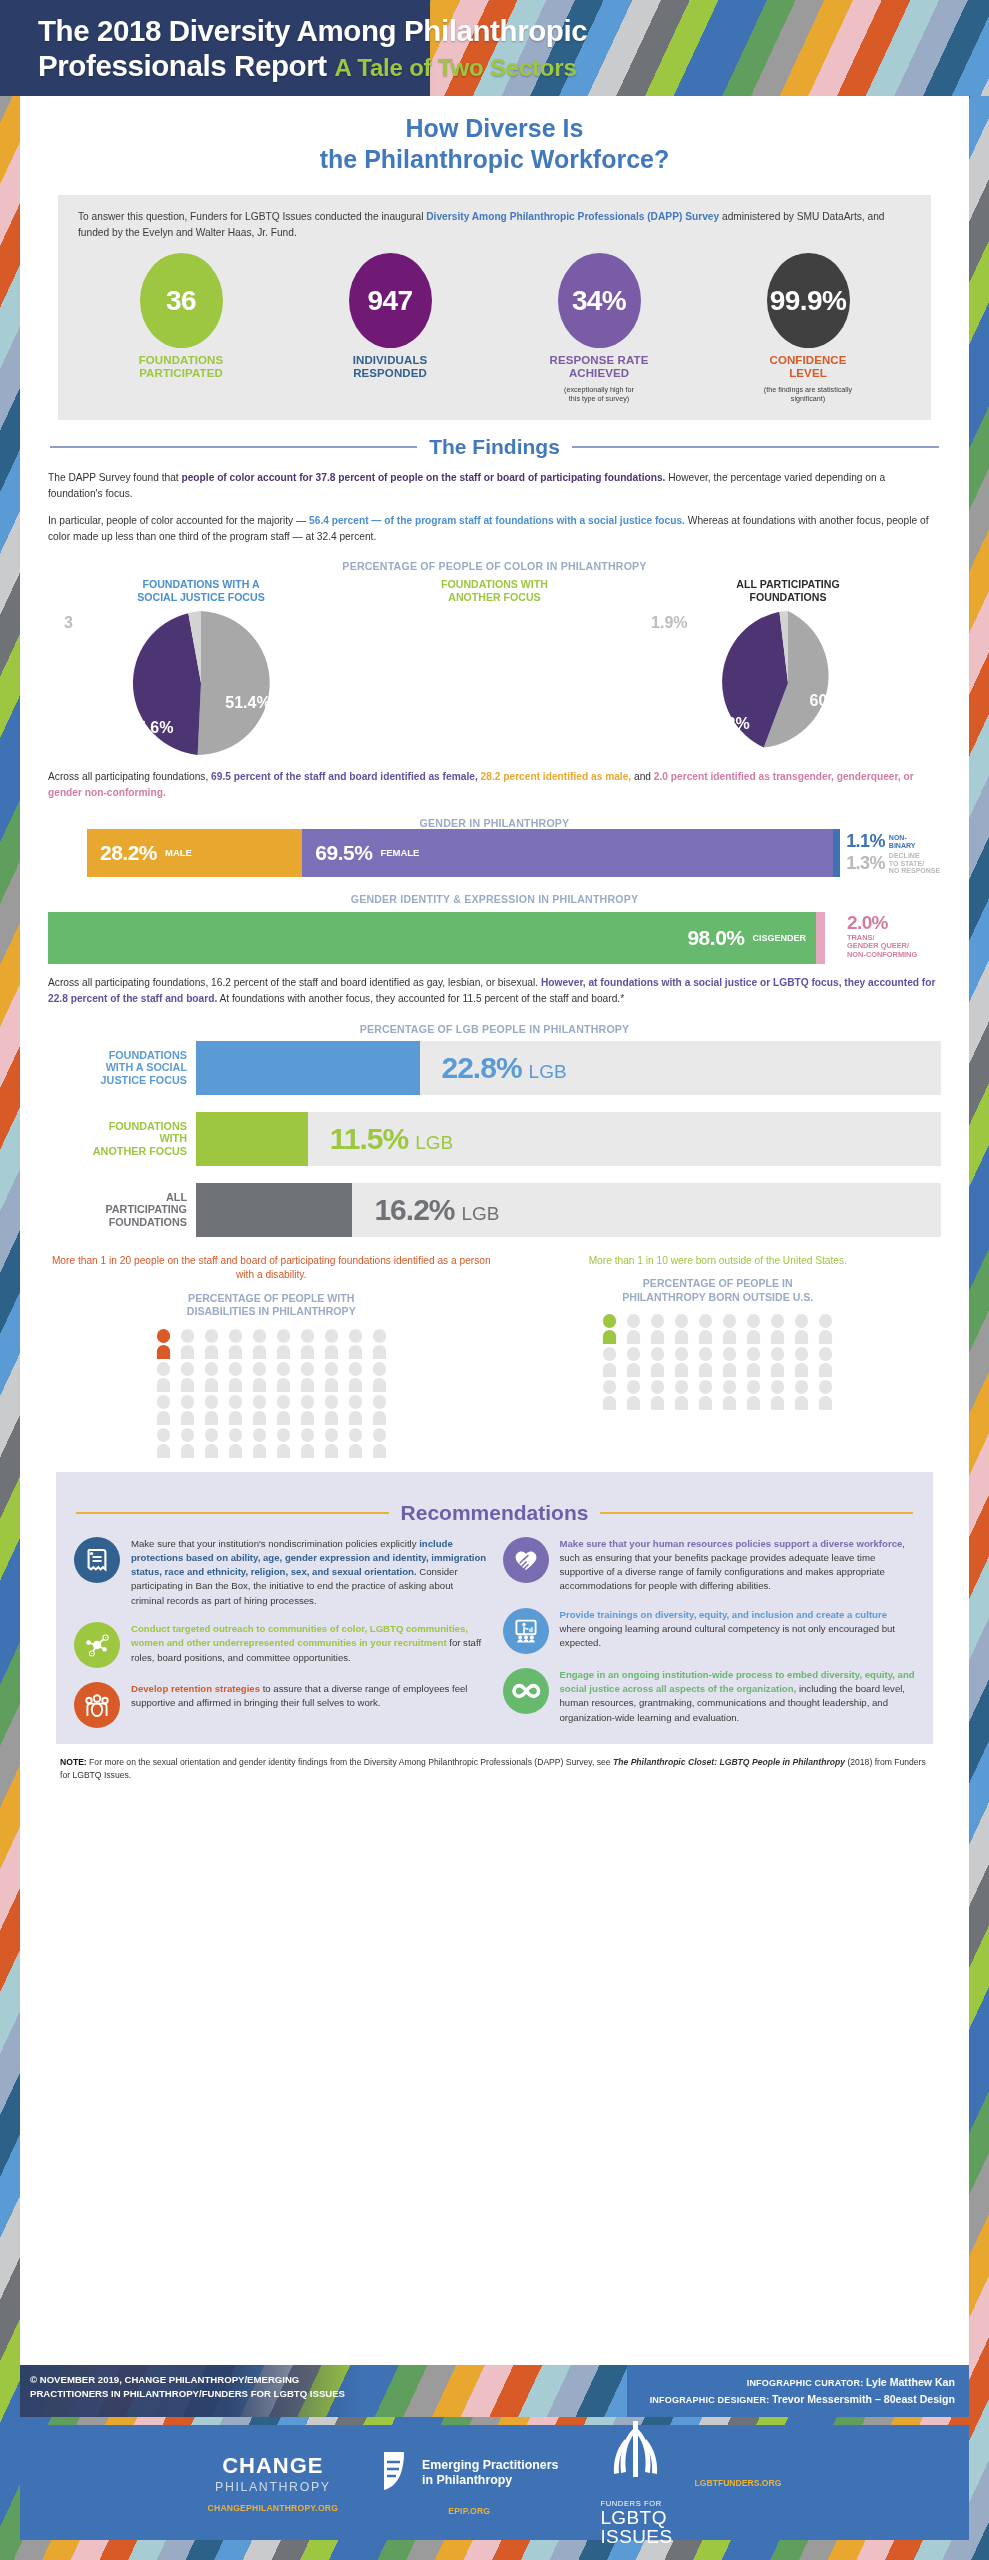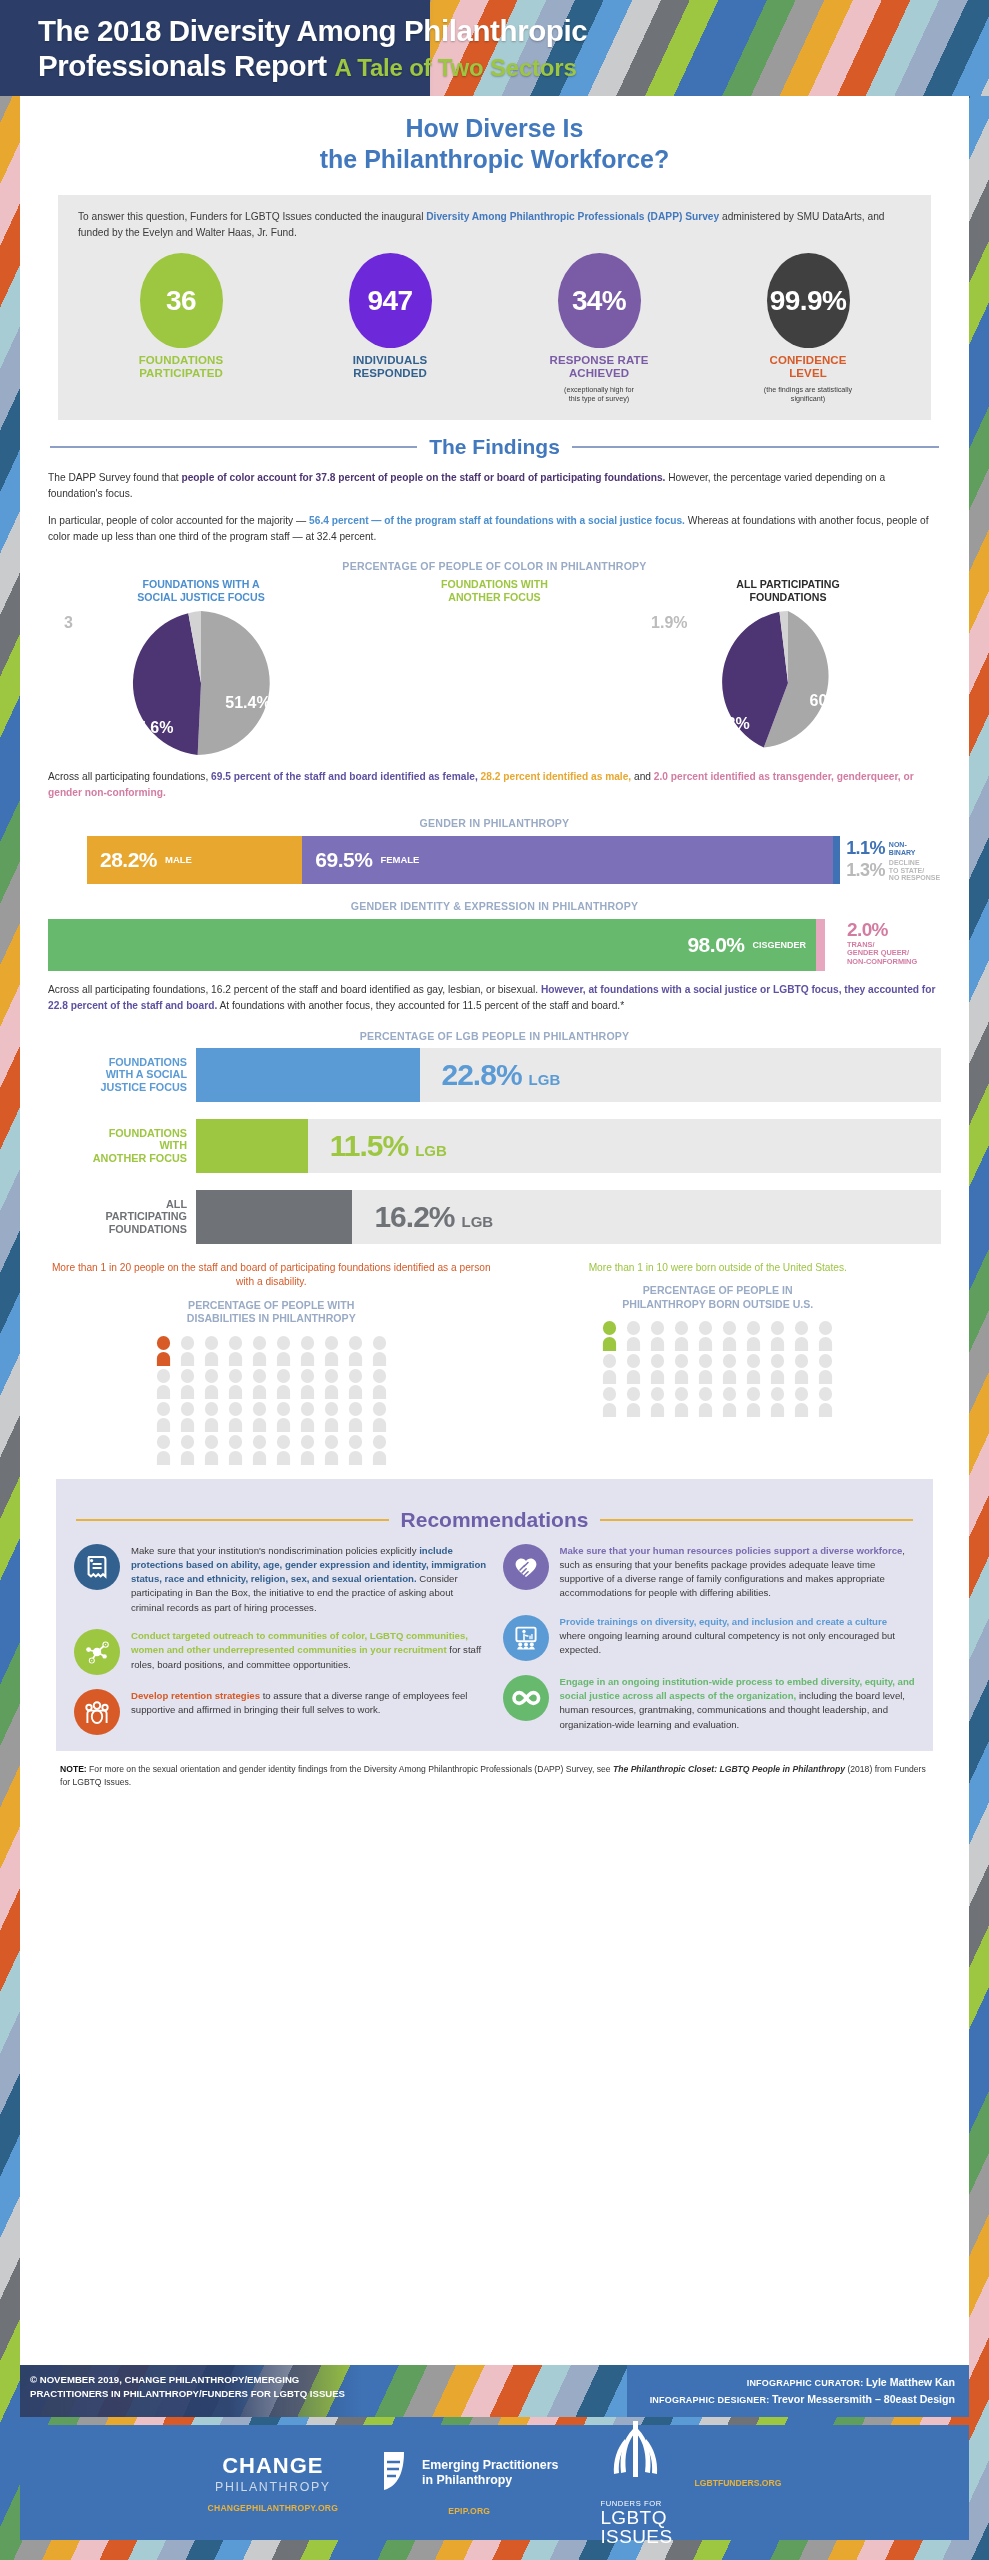--- a/index.html
+++ b/index.html
@@ -68,21 +68,21 @@
   }
   .intro p b { color:#4278bd; }
 
   .stats { display:flex; justify-content:space-between; margin-top:13px; padding:0 4px; }
   .stat { width:24%; text-align:center; }
   .oval {
     width:83px; height:95px; border-radius:50%; margin:0 auto;
     display:flex; align-items:center; justify-content:center;
     color:#fff; font-weight:bold; font-size:28px; letter-spacing:-0.6px;
   }
-  .oval.n1 { background:#9dc641; } .oval.n2 { background:#6d28d9;text-align:right; }
+  .oval.n1 { background:#9dc641; } .oval.n2 { background:#701a75;text-align:right; }
   .oval.n3 { background:#7a5ba5; } .oval.n4 { background:#404040; }
   .st-label {
     margin-top:6px; font-weight:bold; font-size:11.5px; line-height:1.16;
     letter-spacing:.1px;
   }
   .st-label.c1{color:#9dc641;} .st-label.c2{color:#32618f;}
   .st-label.c3{color:#7a5ba5;} .st-label.c4{color:#d75a27;}
   .st-note { margin-top:4px; font-size:7.2px; color:#3a3a3a; line-height:1.35; }
 
   
@@ -116,21 +116,21 @@
   }
   .pie-val { position:absolute; font-weight:bold; font-size:16px; color:#fff; }
 
   .pie-legend { display:flex; justify-content:center; gap:16px; margin-top:10px; font-weight:bold; font-size:11px; }
   .pie-legend span.k1 { color:#9a9a9a; }
   .pie-legend span.k2 { color:#4d3472; }
   .pie-legend span.k3 { color:#cfcfcf; }
   .pie-legend em { font-style:normal; font-size:9px; }
 
   
-  .gbar { display:flex; height:48px; margin-top:7px; align-items:stretch;padding-left:39px; }
+  .gbar { display:flex; height:48px; align-items:stretch;padding-left:39px; }
   .gseg { display:flex; align-items:center; color:#fff; }
   .gseg .pc { font-weight:bold; font-size:21px; margin-left:13px; letter-spacing:-0.5px; }
   .gseg .nm { font-weight:bold; font-size:9.5px; margin-left:8px; }
   .g-male { background:#e8a830; }
   .g-female { background:#7c70b8; }
   .g-nb { background:#3e72b5; width:8px; }
   .g-right { width:112px; padding-left:6px; display:flex; flex-direction:column; justify-content:center; }
   .g-row { display:flex; align-items:center; gap:4px; }
   .g-row .num { font-weight:bold; font-size:18px; letter-spacing:-0.6px; }
   .g-row .lbl { font-weight:bold; font-size:7px; line-height:1.08; }
@@ -151,21 +151,21 @@
   .lgb-row { display:flex; align-items:stretch; height:54px; margin-bottom:17px; }
   .lgb-lab {
     width:148px; text-align:right; padding-right:9px; font-weight:bold;
     font-size:10.8px; line-height:1.14; display:flex; flex-direction:column;
     justify-content:center; align-items:flex-end;
   }
   .lgb-track { flex:1; background:#e9e9ea; position:relative; display:flex; align-items:center; }
   .lgb-fill { position:absolute; left:0; top:0; bottom:0; }
   .lgb-txt { position:relative; padding-left:22px; display:flex; align-items:baseline; gap:7px; }
   .lgb-txt .pc { font-weight:bold; font-size:30px; letter-spacing:-1px; }
-  .lgb-txt .nm { font-weight:bold; font-size:15px; }
+  .lgb-txt .nm { font-weight:normal; font-size:19px; }
   .c-blue{color:#5b9bd5;} .f-blue{background:#5b9bd5;}
   .c-green{color:#9dc641;} .f-green{background:#9dc641;}
   .c-grey{color:#6f7276;} .f-grey{background:#6f7276;}
 
   
   .two-col { display:flex; margin-top:2px; }
   .two-col > div { width:50%; text-align:center; }
   .tc-lead { font-size:10.2px; line-height:1.45; }
   .tc-lead.or { color:#d75a27; }
   .tc-lead.gr { color:#9dc641; }

